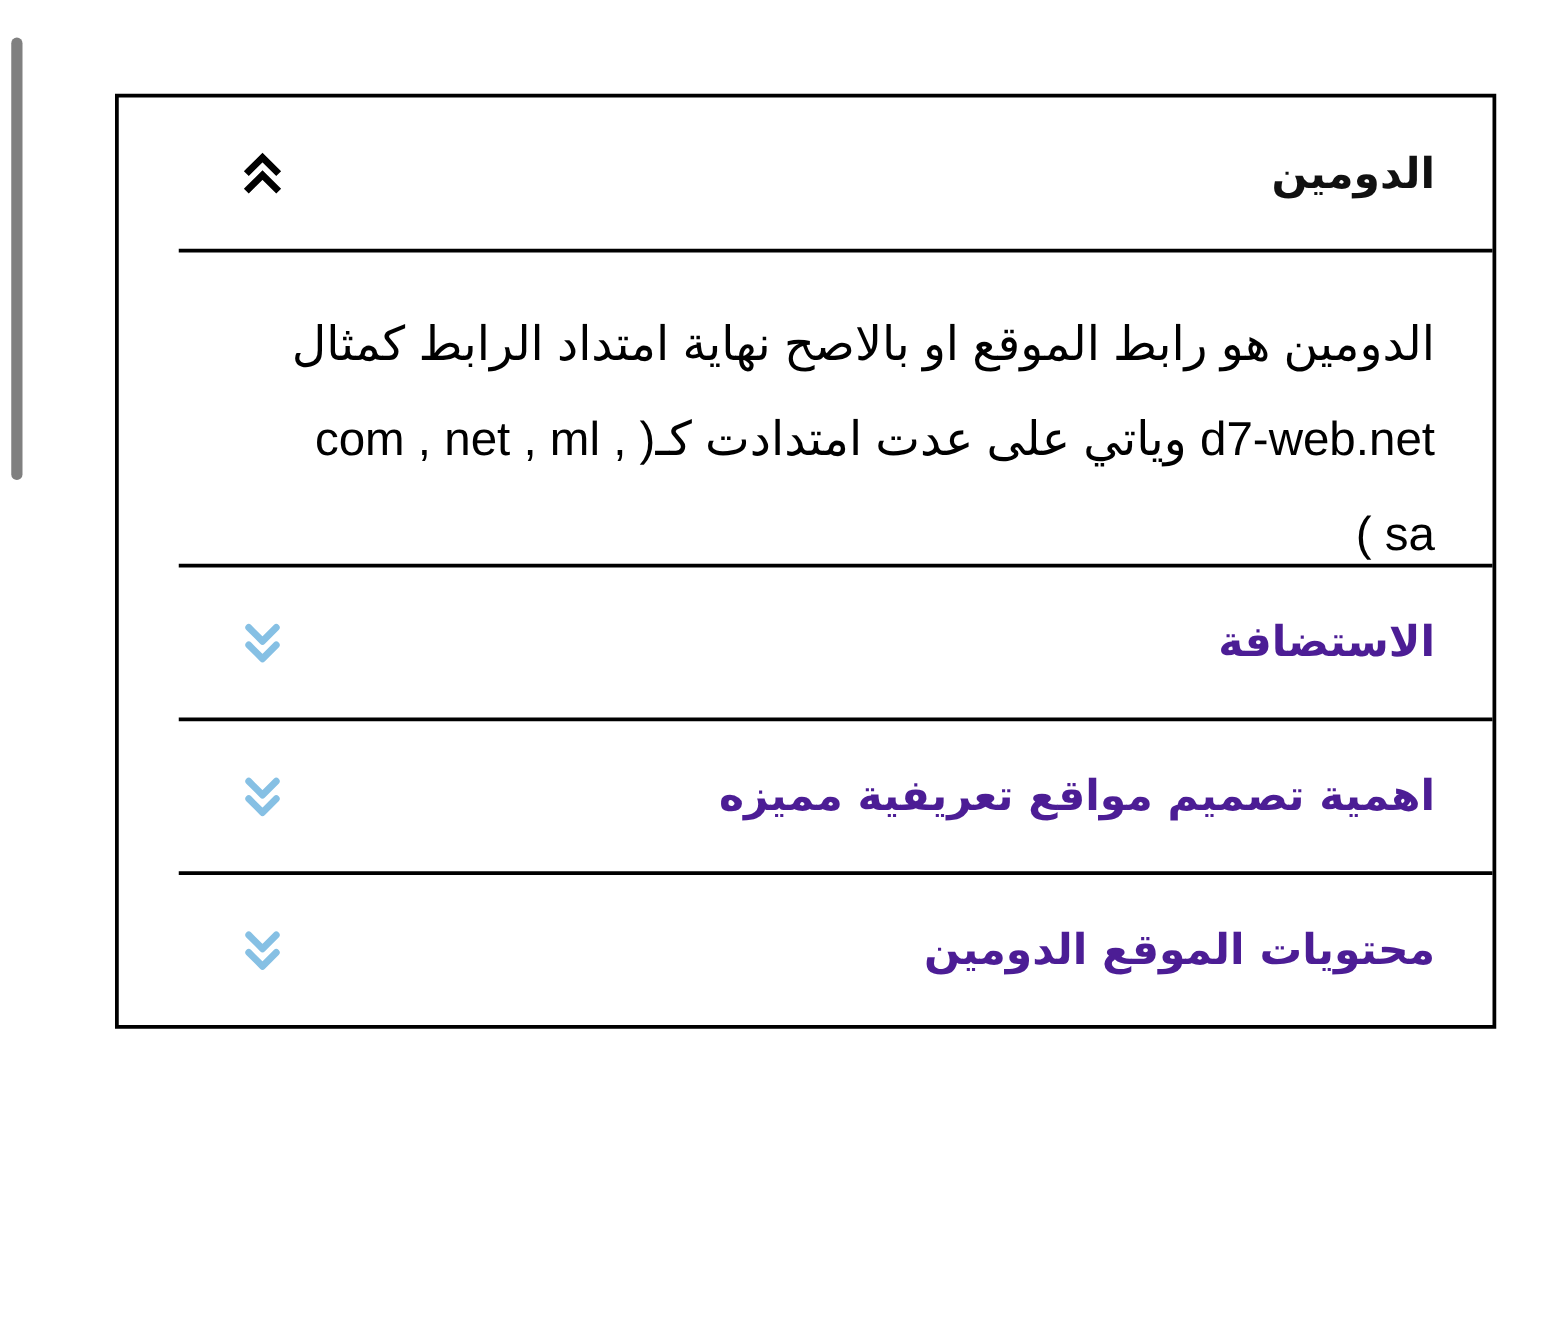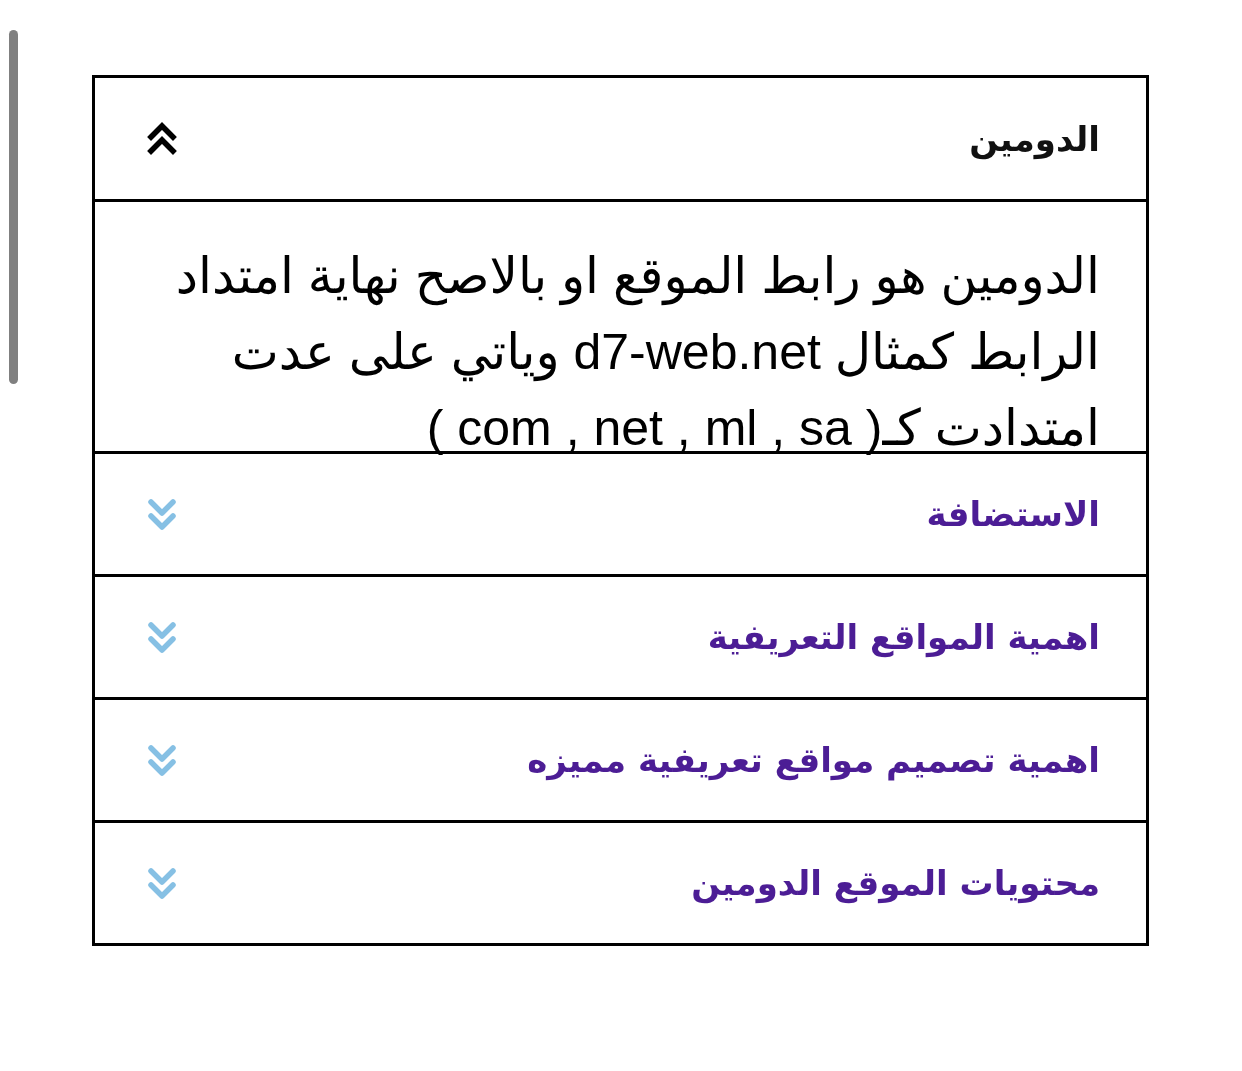--- a/index.html
+++ b/index.html
@@ -20,20 +20,21 @@
       background: #808080;
       border-radius: 5px;
     }
     .accordion {
       position: absolute;
       left: 92px;
       top: 75px;
       width: 1051px;
       border: 3px solid #000000;
       box-sizing: content-box;
+      padding-left: 48px;
     }
     .acc-header {
       position: relative;
       height: 121px;
       display: flex;
       align-items: center;
       justify-content: flex-end;
       padding: 0 46px 0 0;
       box-sizing: border-box;
       cursor: pointer;
@@ -65,21 +66,21 @@
       border-top: 3px solid #000000;
       height: 252px;
       box-sizing: border-box;
       padding: 36px 46px 0 78px;
       direction: rtl;
       text-align: right;
     }
     .acc-body p {
       margin: 0;
       font-family: "Liberation Sans", sans-serif;
-      font-size: 50px;
+      font-size: 38px;
       line-height: 76px;
       color: #000000;
       unicode-bidi: plaintext;
     }
   </style>
 </head>
 <body>
 
 <div class="scrollbar-thumb"></div>
 
@@ -105,31 +106,20 @@
       <span class="acc-icon">
         <svg width="30" height="36" viewBox="0 0 30 36">
           <polyline points="4,6 15,17 26,6" fill="none" stroke="#86c0e4" stroke-width="5.5" stroke-linecap="round" stroke-linejoin="round"></polyline>
           <polyline points="4,20 15,31 26,20" fill="none" stroke="#86c0e4" stroke-width="5.5" stroke-linecap="round" stroke-linejoin="round"></polyline>
         </svg>
       </span>
       <span class="acc-title inactive">الاستضافة</span>
     </div>
   </div>
 
-  <div class="acc-item">
-    <div class="acc-header">
-      <span class="acc-icon">
-        <svg width="30" height="36" viewBox="0 0 30 36">
-          <polyline points="4,6 15,17 26,6" fill="none" stroke="#86c0e4" stroke-width="5.5" stroke-linecap="round" stroke-linejoin="round"></polyline>
-          <polyline points="4,20 15,31 26,20" fill="none" stroke="#86c0e4" stroke-width="5.5" stroke-linecap="round" stroke-linejoin="round"></polyline>
-        </svg>
-      </span>
-      <span class="acc-title inactive">اهمية المواقع التعريفية</span>
-    </div>
-  </div>
 
   <div class="acc-item">
     <div class="acc-header">
       <span class="acc-icon">
         <svg width="30" height="36" viewBox="0 0 30 36">
           <polyline points="4,6 15,17 26,6" fill="none" stroke="#86c0e4" stroke-width="5.5" stroke-linecap="round" stroke-linejoin="round"></polyline>
           <polyline points="4,20 15,31 26,20" fill="none" stroke="#86c0e4" stroke-width="5.5" stroke-linecap="round" stroke-linejoin="round"></polyline>
         </svg>
       </span>
       <span class="acc-title inactive">اهمية تصميم مواقع تعريفية مميزه</span>

